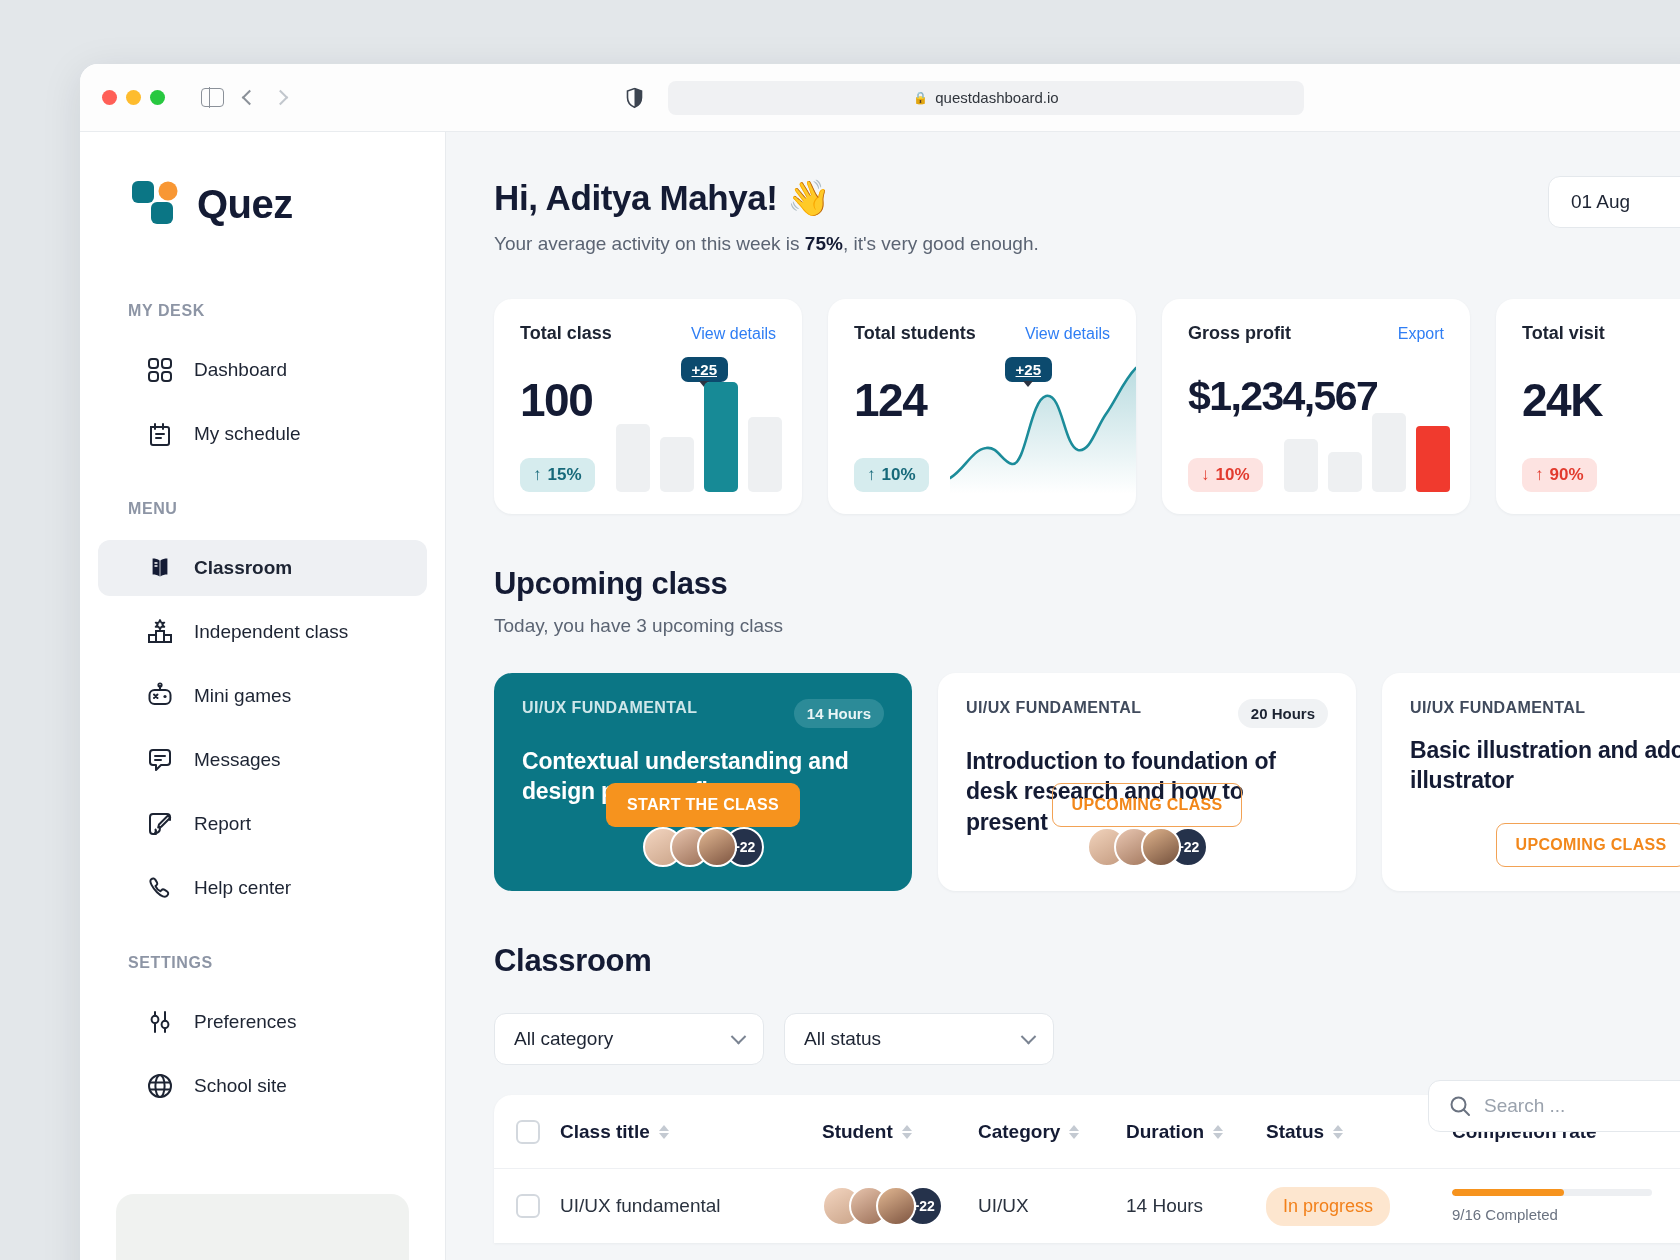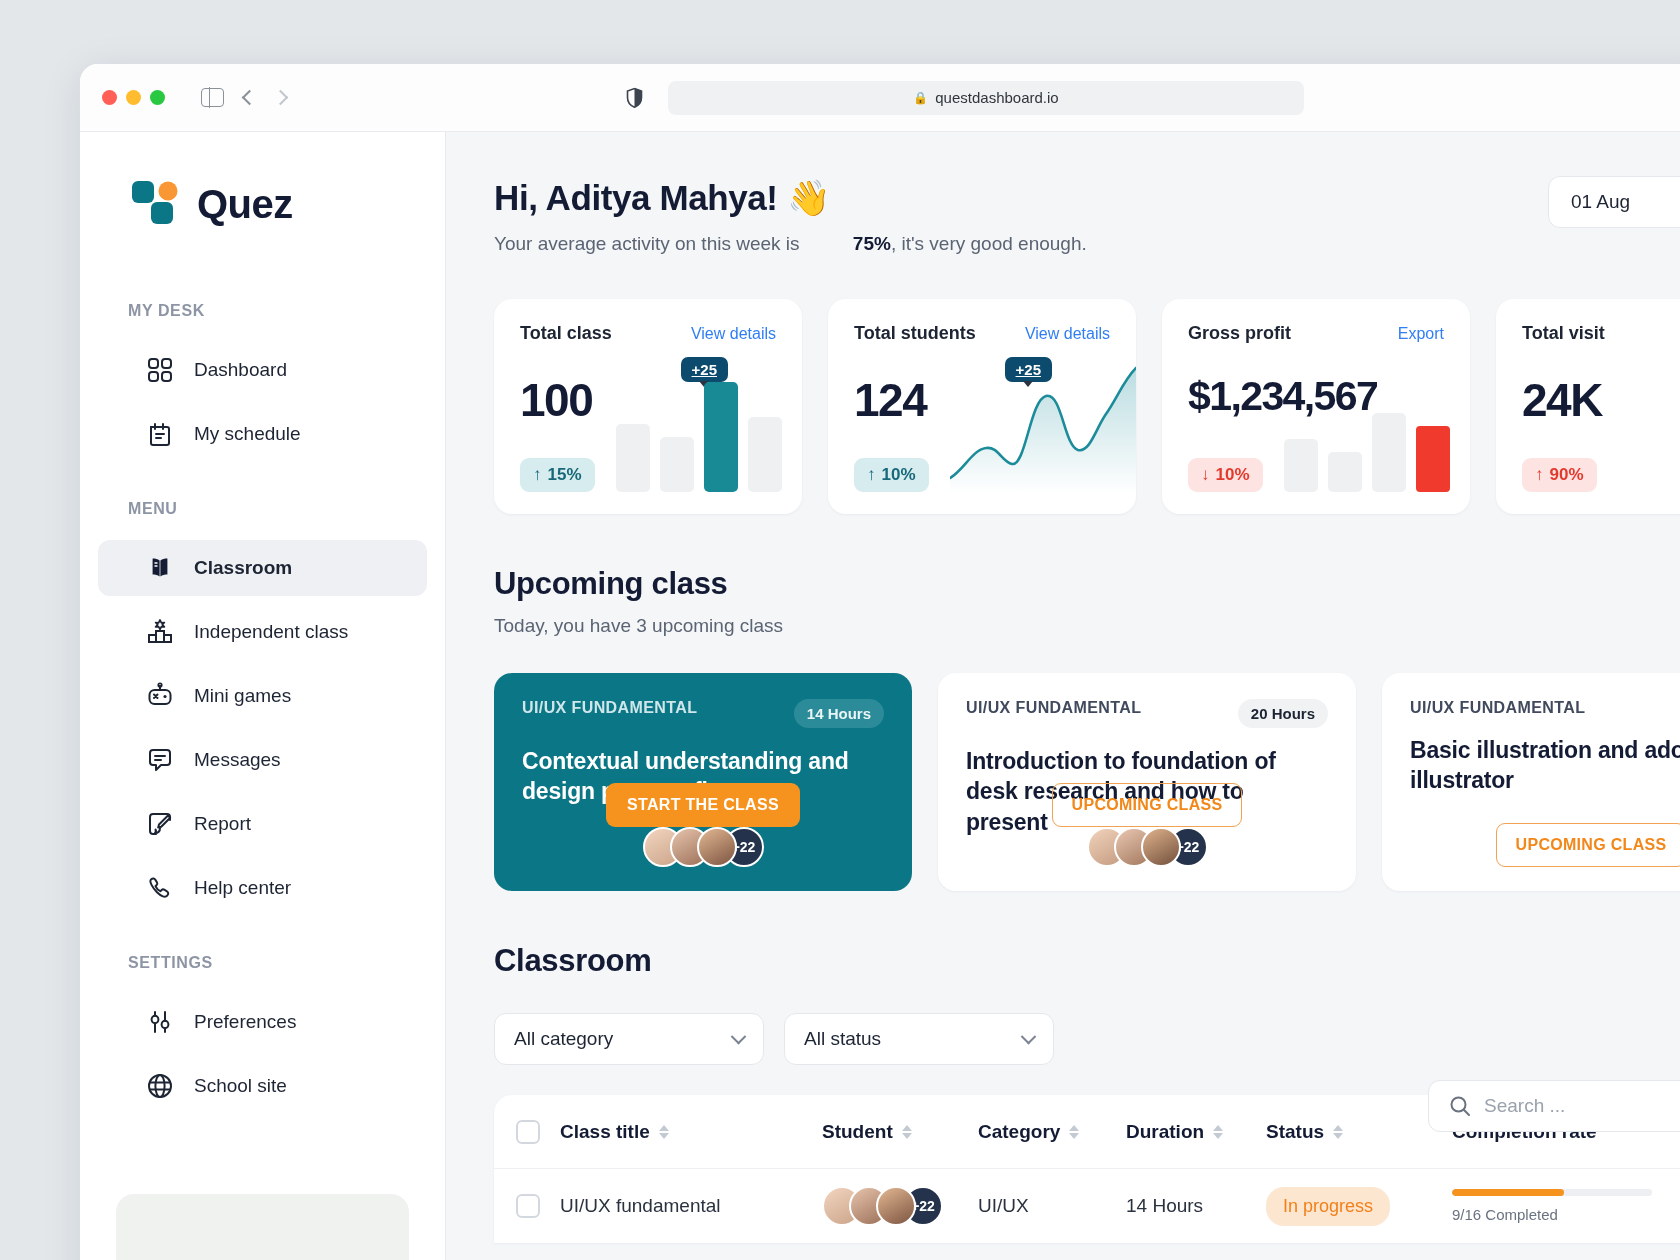--- a/index.html
+++ b/index.html
@@ -91,21 +91,21 @@
   .gap-lg { height: 30px; }
   .sidebar-card {
     position: absolute; left: 36px; right: 36px; bottom: 0;
     height: 130px; background: #f0f2f0; border-radius: 18px;
   }
 
   
   .main { flex: 1; padding: 46px 0 0 48px; overflow: hidden; position: relative; }
   .greet { font-size: 35px; font-weight: 700; color: #141b34; letter-spacing: -.4px; }
   .subgreet { font-size: 19px; color: #5b6473; margin-top: 14px; }
-  .subgreet b { color: #141b34; font-weight: 700; margin-left: 48px; }
+  .subgreet b { color: #141b34; font-weight: 700; }
   .date-pill {
     position: absolute; right: -8px; top: 44px;
     height: 52px; min-width: 180px;
     background: #fff; border: 1px solid #e4e8ec; border-radius: 12px;
     display: flex; align-items: center; padding: 0 22px;
     font-size: 19px; color: #1d2433;
   }
 
   
   .stats { display: flex; gap: 26px; margin-top: 44px; }

